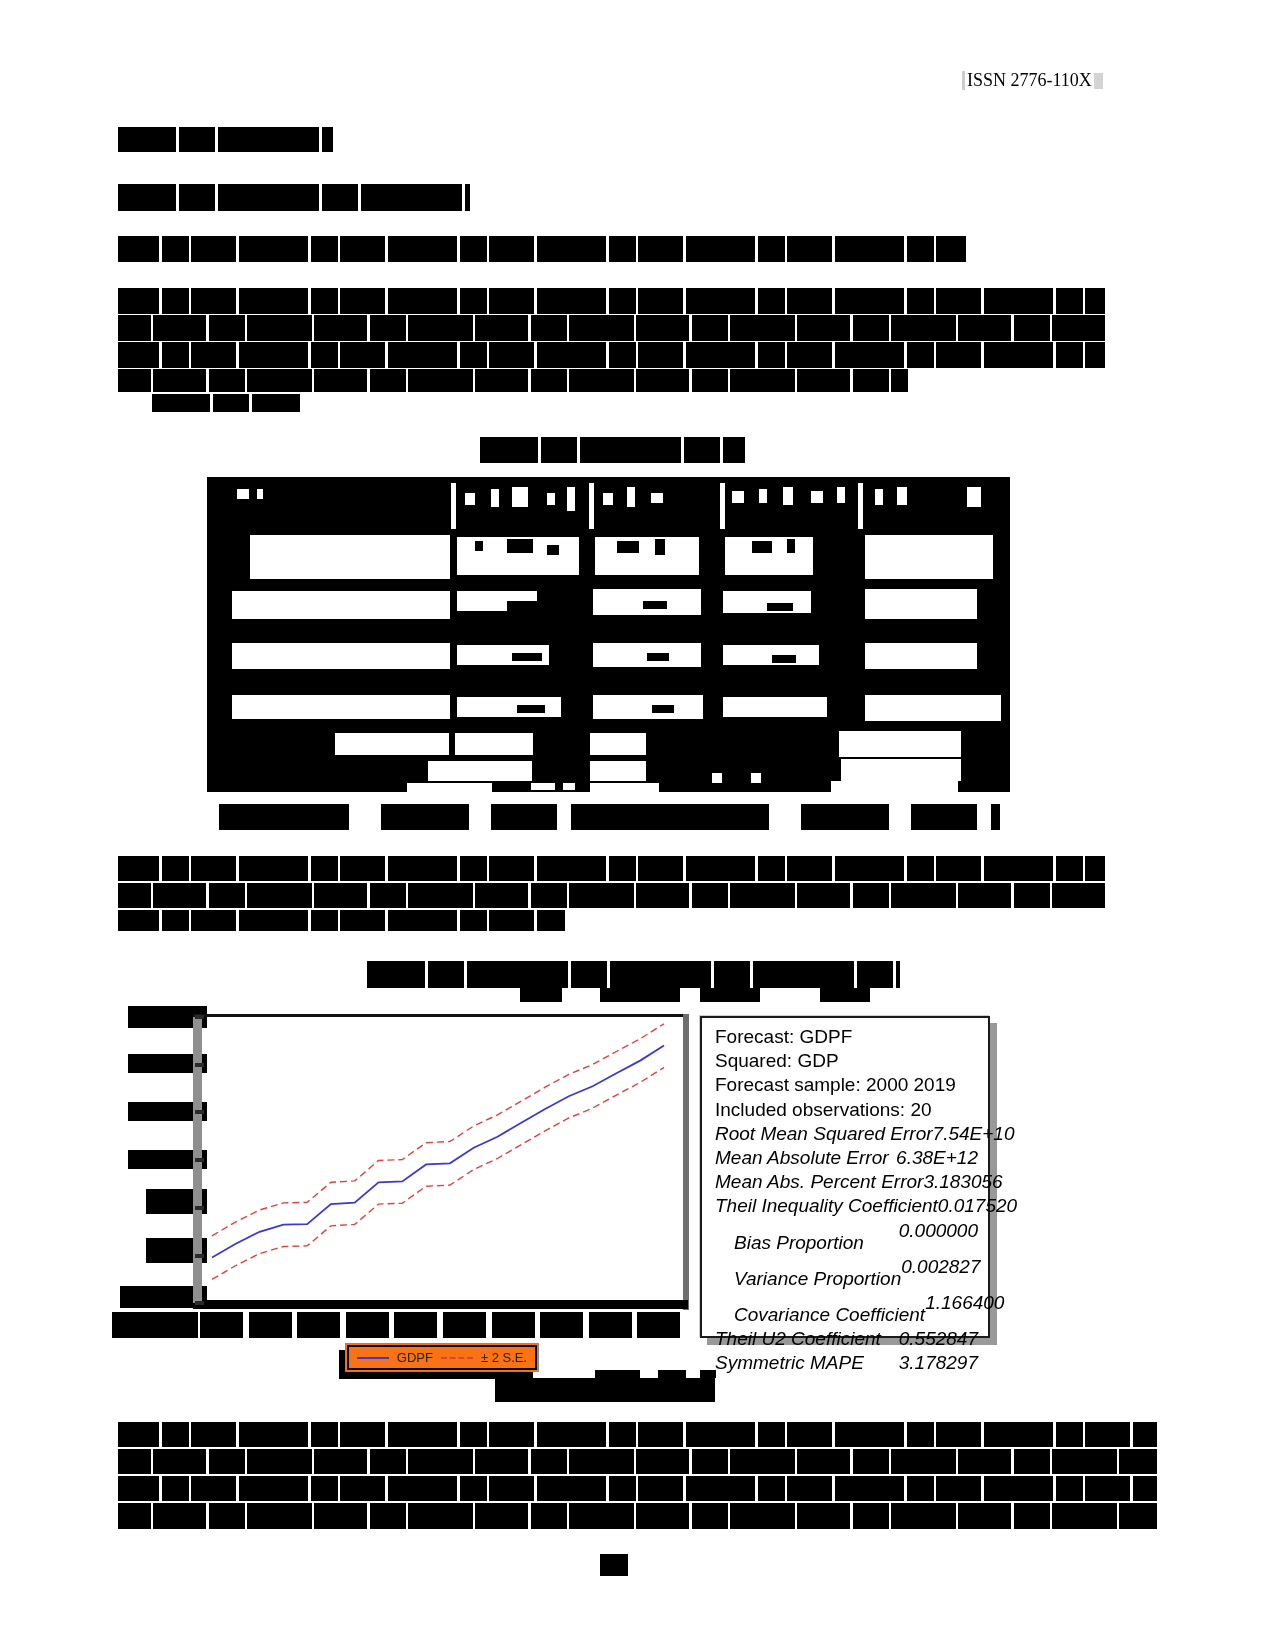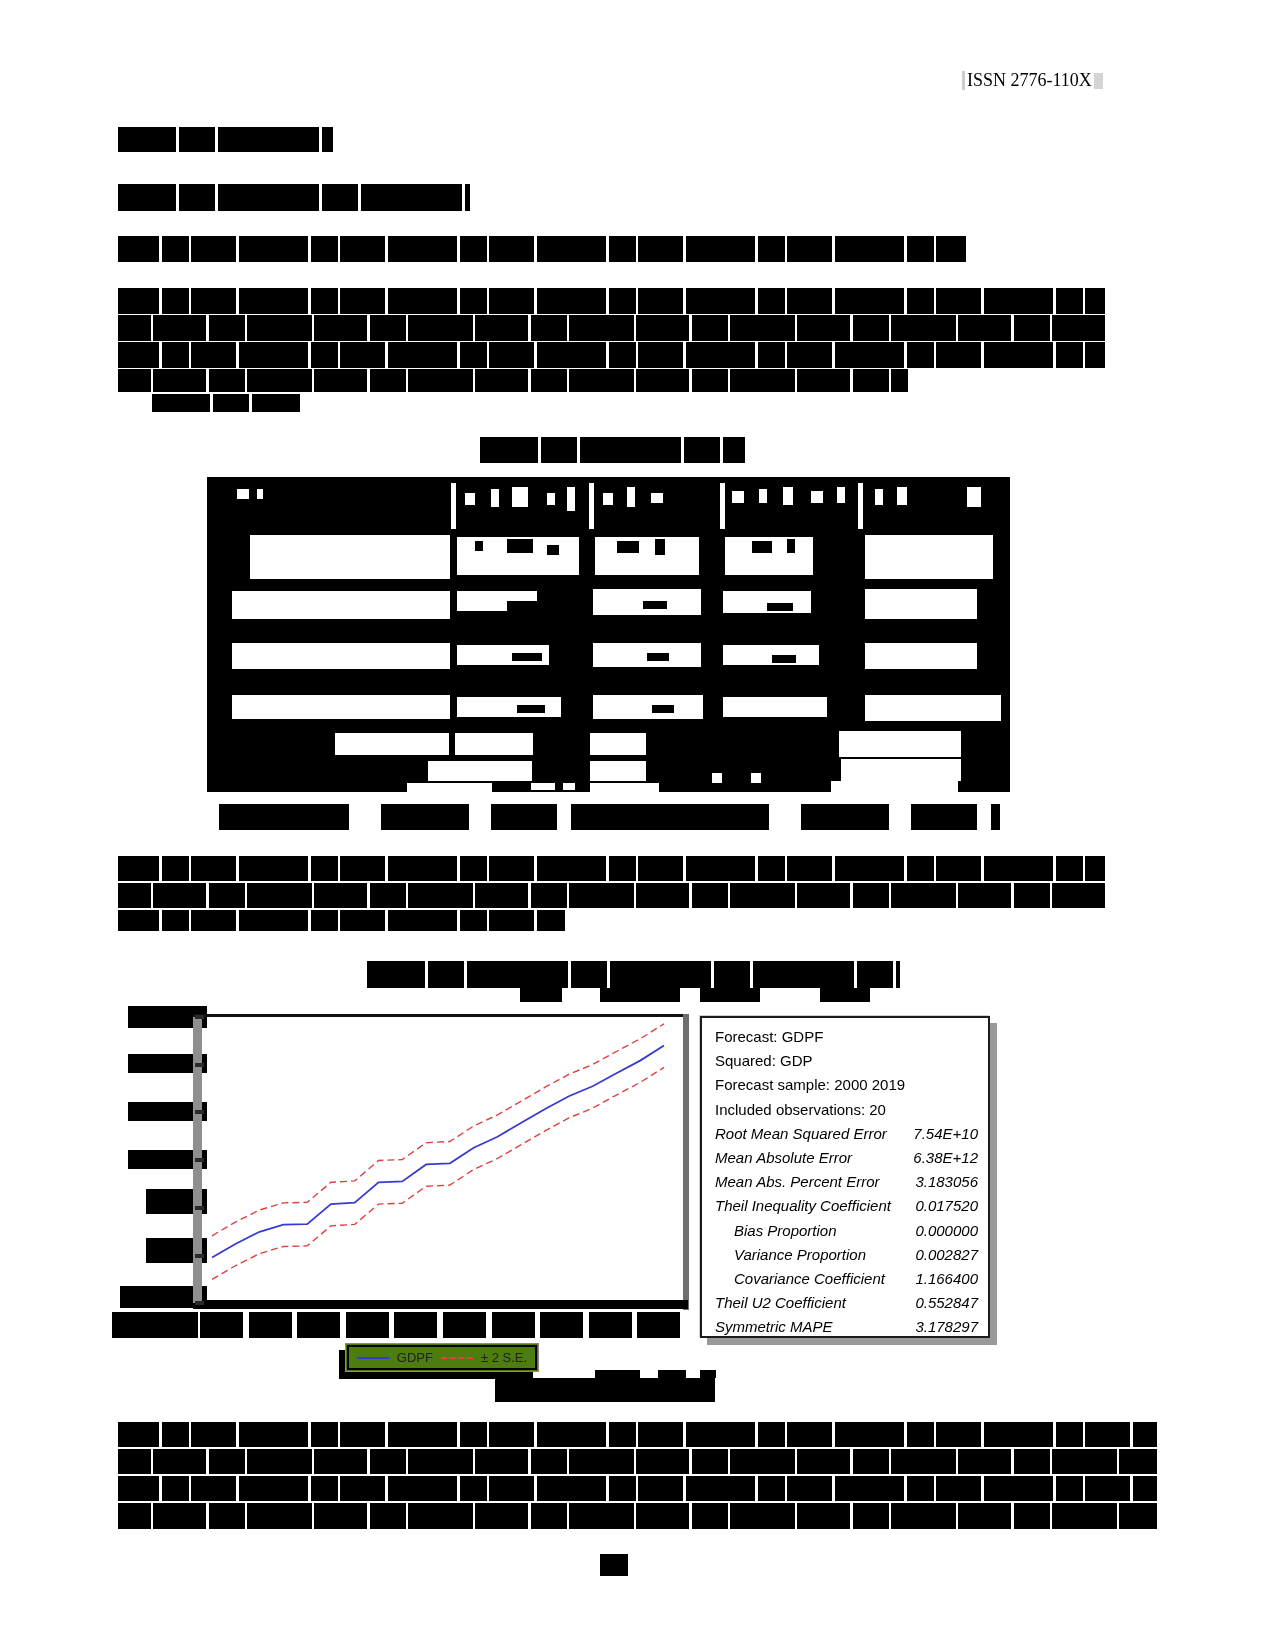--- a/index.html
+++ b/index.html
@@ -21,33 +21,33 @@
   .tbl{position:absolute;left:207px;top:477px;width:803px;height:315px;background:#000;}
   .tbl .w{position:absolute;background:#fff;}
   .tbl .k{position:absolute;background:#000;}
   
   .plotTop{position:absolute;left:193px;top:1014px;width:495px;height:3px;background:#111;}
   .plotRight{position:absolute;left:683px;top:1014px;width:6px;height:296px;background:#6e6e6e;}
   .plotBottom{position:absolute;left:193px;top:1300px;width:495px;height:9px;background:#000;}
   .yAxisStrip{position:absolute;left:193px;top:1017px;width:9px;height:286px;background:#8f8f8f;}
   .ytickMark{position:absolute;left:195px;width:9px;height:4px;background:#2a2a2a;}
   
-  .legendBox{position:absolute;left:345px;top:1343px;width:192px;height:27px;background:#4d7c0f;
+  .legendBox{position:absolute;left:345px;top:1343px;width:192px;height:27px;background:#f97316;
              border:1px solid #8a8a8a;box-shadow:-6px 7px 0 #000;}
   .legendInner{position:absolute;inset:1px;border:2px solid #000;display:flex;align-items:center;
                justify-content:center;gap:8px;font-size:13px;color:#222;}
   .swatchLine{display:inline-block;width:32px;height:0;border-top:2px solid;}
   .dashed{border-top-style:dashed;}
   
   .statsBox{position:absolute;left:700px;top:1016px;width:290px;height:322px;background:#fff;
             border:2px solid #1b1b1b;box-shadow:7px 7px 0 #999,-1px -1px 0 #cfcfcf;
-            padding:7px 10px 0 13px;box-sizing:border-box;font-size:15px;color:#000;}
+            padding:7px 10px 0 13px;box-sizing:border-box;font-size:19px;color:#000;}
   .sline{line-height:24.2px;white-space:nowrap;}
   .srow{display:flex;justify-content:space-between;line-height:24.2px;white-space:nowrap;font-style:italic;}
-  .srow.indent .lbl{padding-left:19px;}
+  .srow.indent .lbl{padding-left:19px;margin-top:12px;}
   svg{position:absolute;overflow:visible;}
 </style>
 </head>
 <body>
 
 <div class="page">
 
   <div class="issn">
     <span class="pmark"></span>
     <span>ISSN 2776-110X</span>

